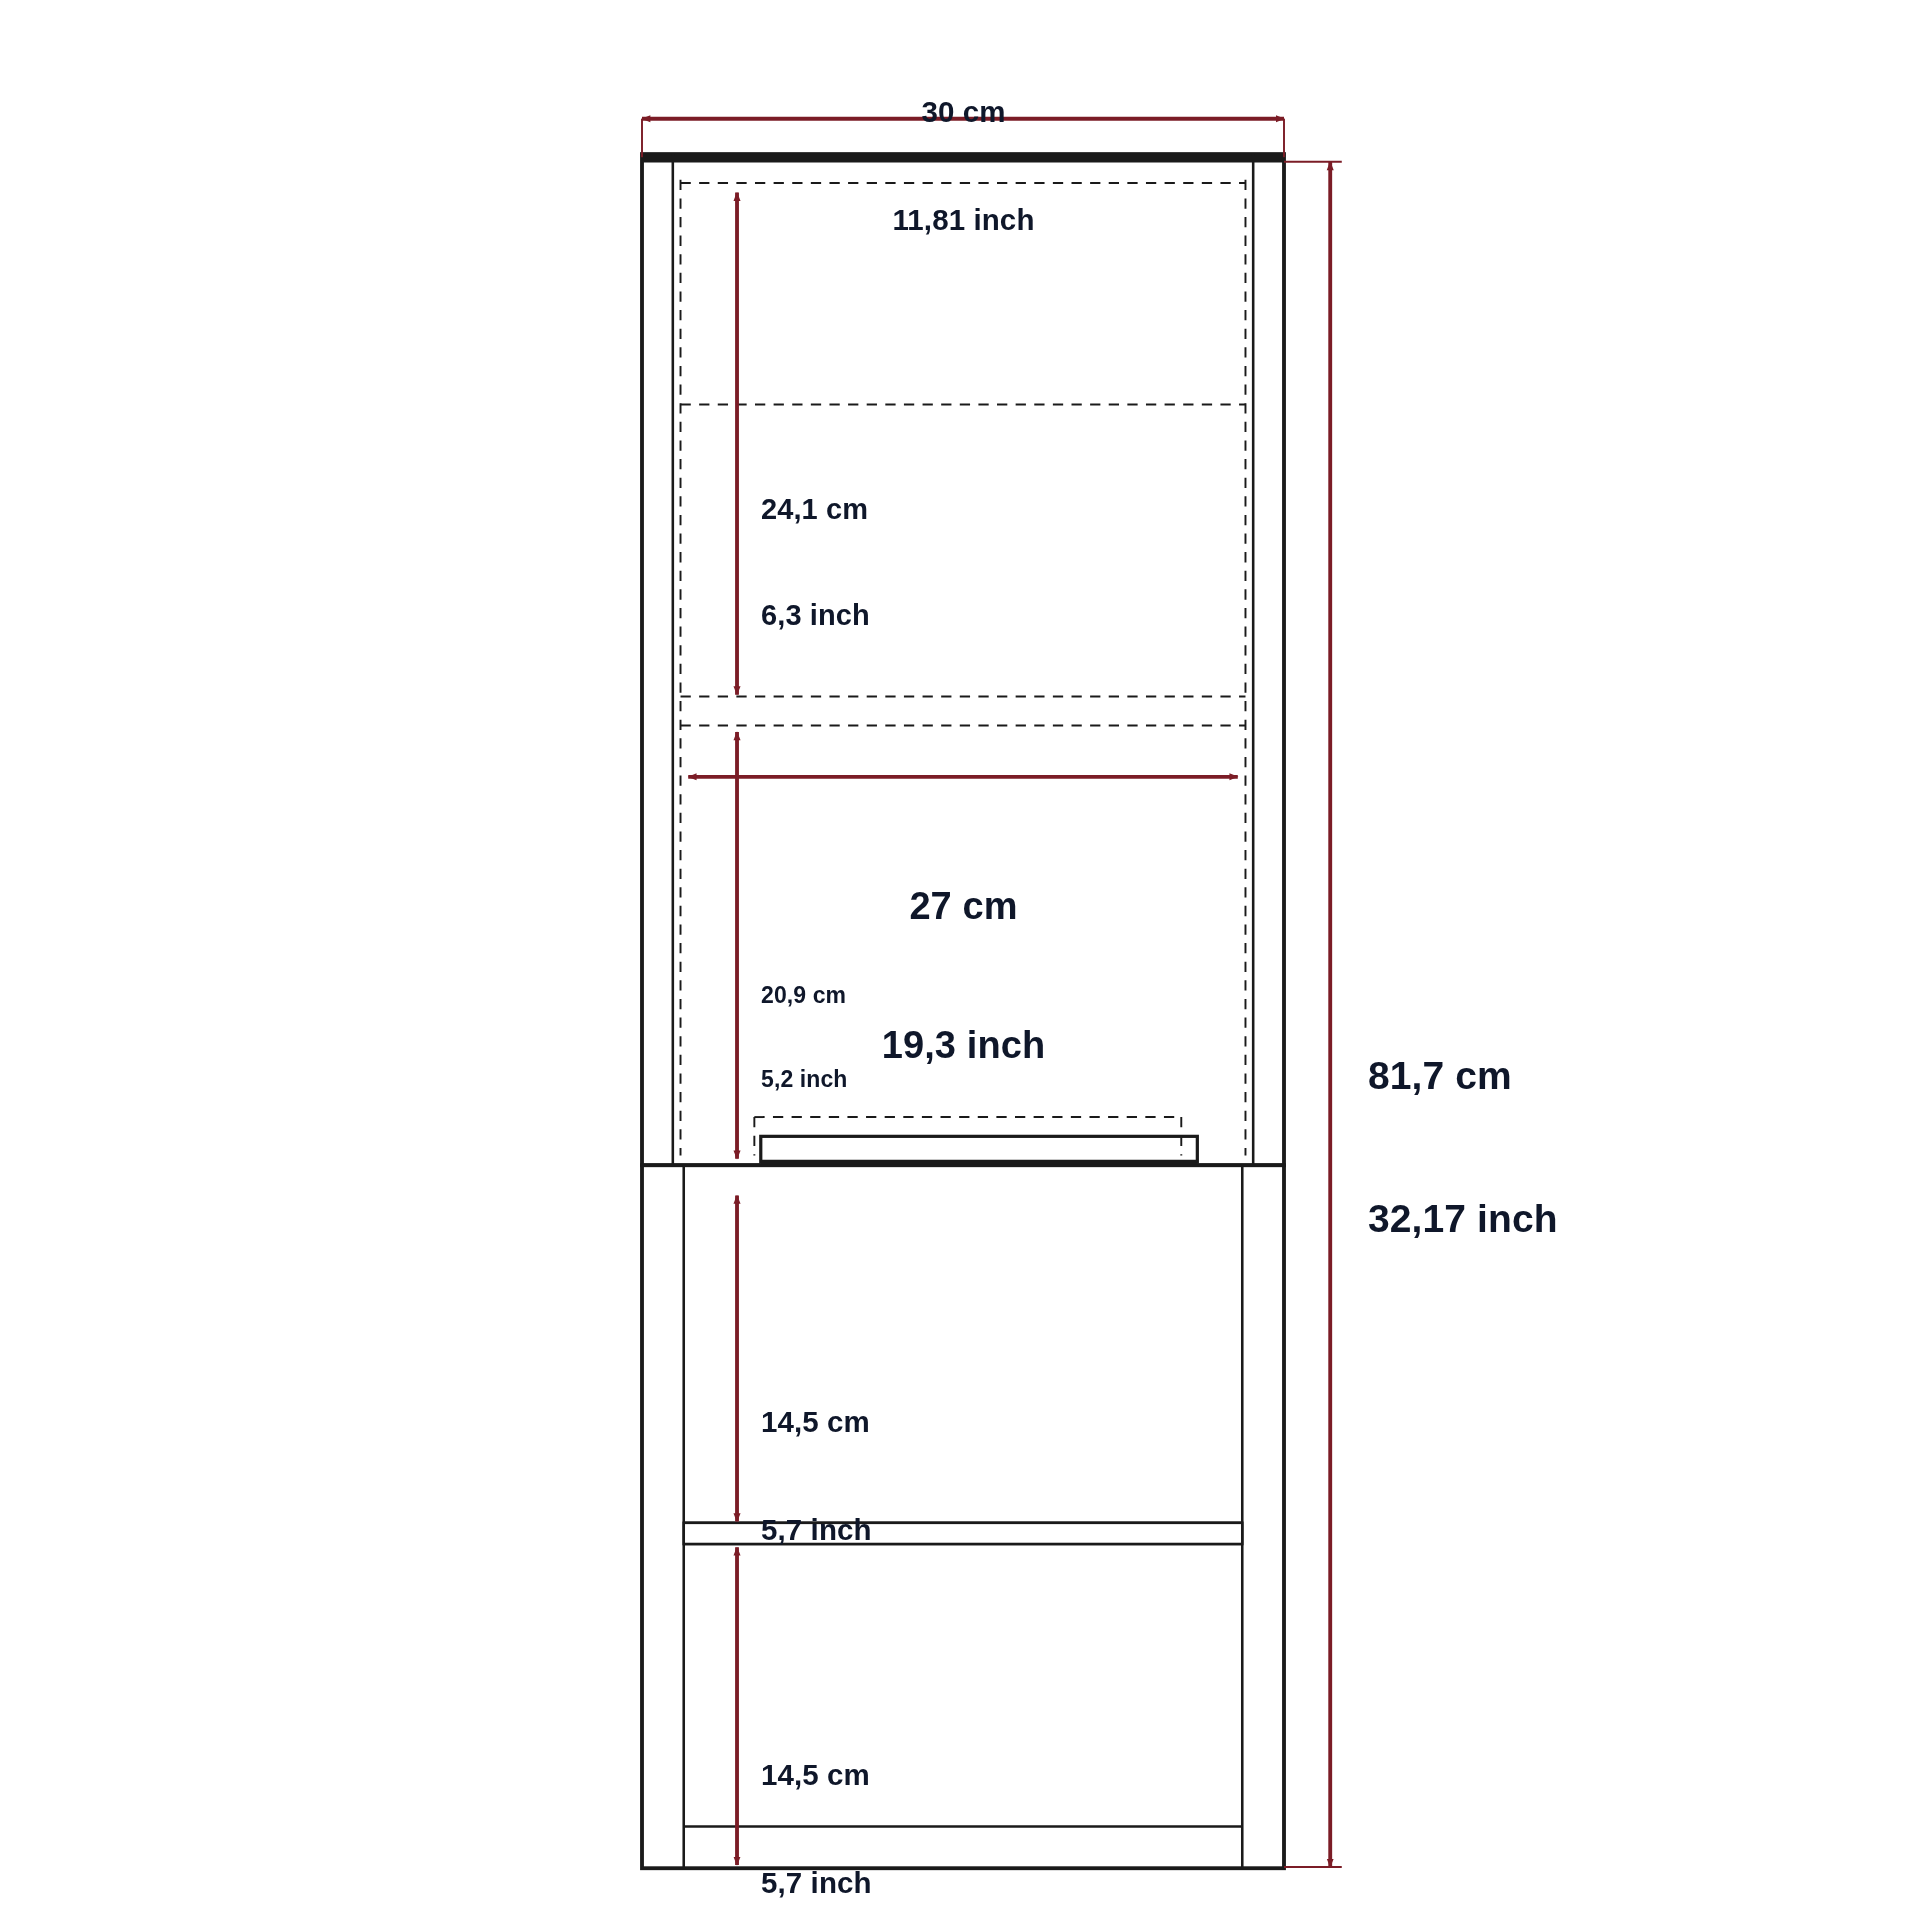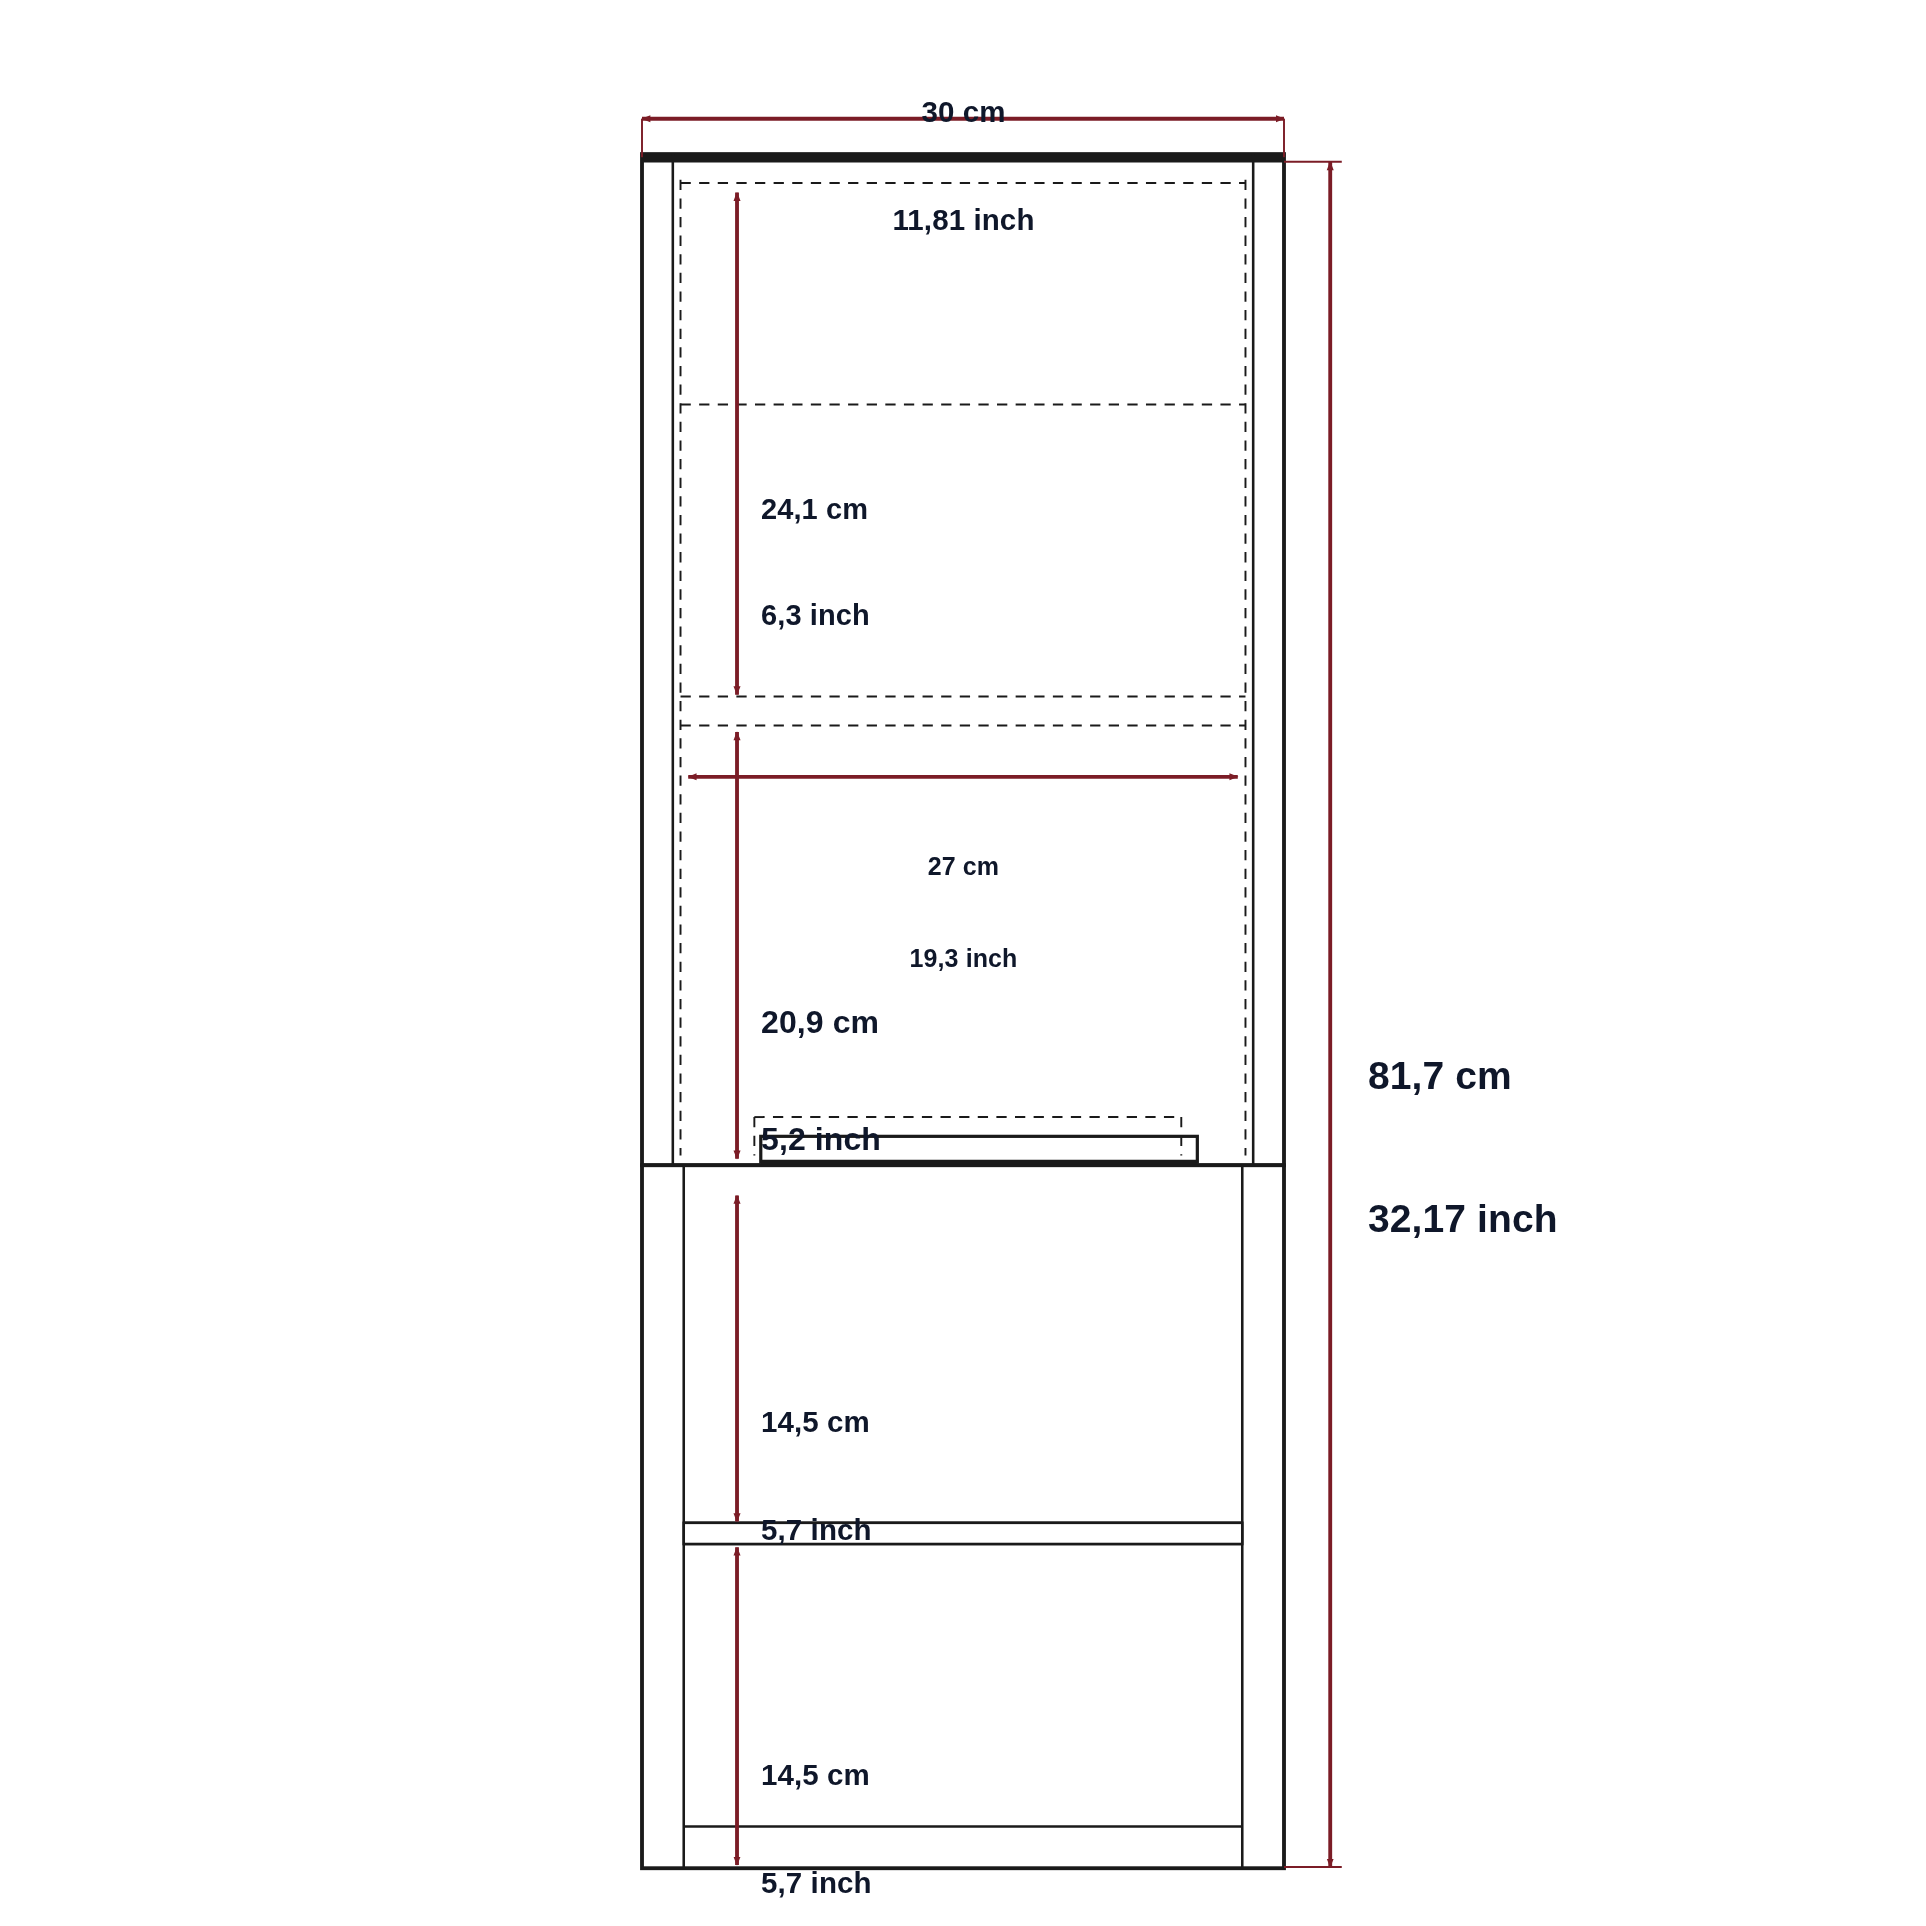--- a/index.html
+++ b/index.html
@@ -130,26 +130,26 @@
   <div class="dim-label" style="left:1368px; top:957px; width:270px; font-size:39px;">
     <span class="l1">81,7 cm</span>
     <span class="l2">32,17 inch</span>
   </div>
 
   <div class="dim-label" style="left:761px; top:421px; width:270px; font-size:29px;">
     <span class="l1">24,1 cm</span>
     <span class="l2">6,3 inch</span>
   </div>
 
-  <div class="dim-label center" style="left:806px; top:790px; width:315px; font-size:25px;">
+  <div class="dim-label center" style="left:806px; top:790px; width:315px; font-size:38px;">
     <span class="l1">27 cm</span>
     <span class="l2">19,3 inch</span>
   </div>
 
-  <div class="dim-label" style="left:761px; top:925px; width:270px; font-size:32px;">
+  <div class="dim-label" style="left:761px; top:925px; width:270px; font-size:23px;">
     <span class="l1">20,9 cm</span>
     <span class="l2">5,2 inch</span>
   </div>
 
   <div class="dim-label" style="left:761px; top:1332px; width:270px; font-size:29.5px;">
     <span class="l1">14,5 cm</span>
     <span class="l2">5,7 inch</span>
   </div>
 
   <div class="dim-label" style="left:761px; top:1685px; width:270px; font-size:29.5px;">

